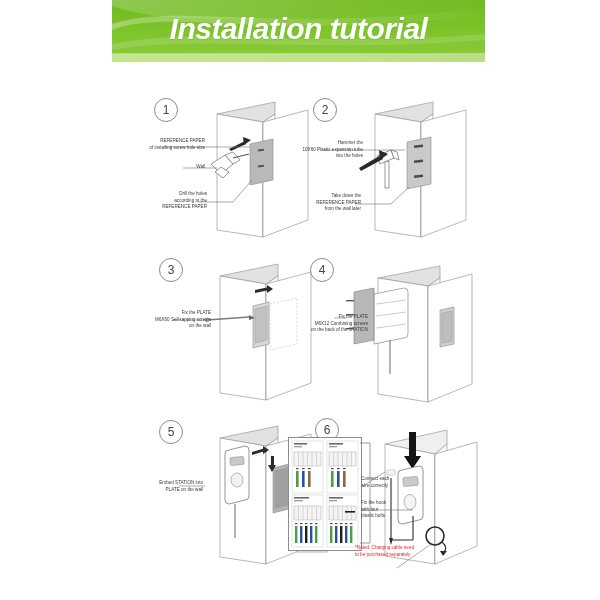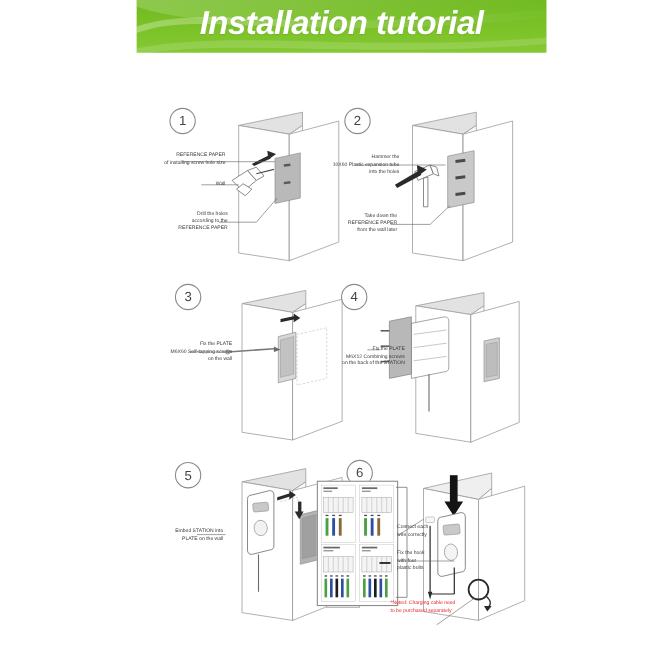--- a/index.html
+++ b/index.html
@@ -7,21 +7,21 @@
     width:600px;height:600px;
     background:#ffffff;
     font-family:"Liberation Sans", sans-serif;
     overflow:hidden;
     position:relative;
   }
   #page{position:absolute;left:0;top:0;width:600px;height:600px;}
 
   
   .banner{
-    position:absolute;left:124px;top:0px;width:373px;height:48px;
+    position:absolute;left:112px;top:0px;width:373px;height:62px;
     overflow:hidden;
   }
   .banner-title{
     position:absolute;left:0;top:0;width:100%;height:100%;
     display:flex;align-items:center;justify-content:center;
     color:#ffffff;
     font-size:30px;
     font-weight:bold;
     font-style:italic;
     letter-spacing:-0.5px;

